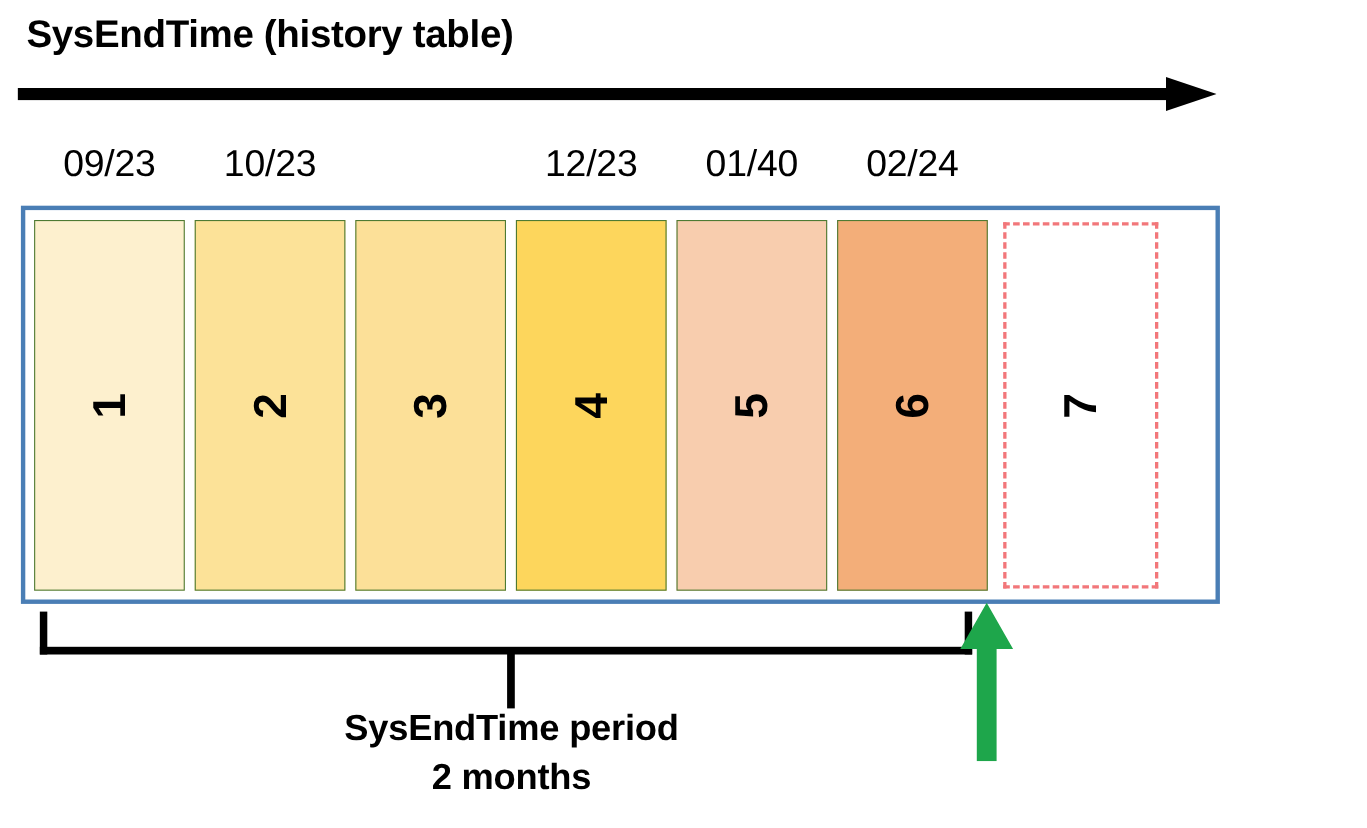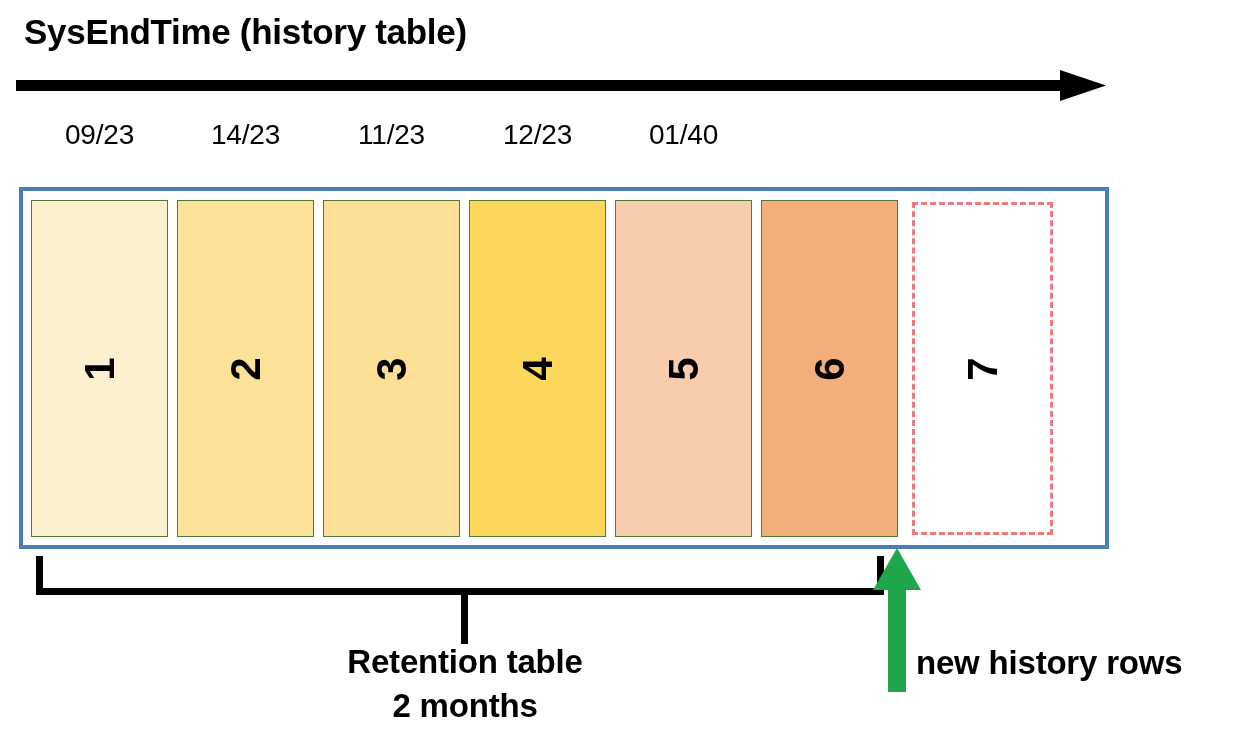--- a/index.html
+++ b/index.html
@@ -38,24 +38,24 @@
     position: absolute;
     left: 16px;
     top: 68px;
     width: 1090px;
     height: 36px;
   }
 
   
   .month-label {
     position: absolute;
-    top: 112px;
+    top: 126px;
     height: 46px;
     line-height: 46px;
-    font-size: 28px;
+    font-size: 34px;
     font-weight: normal;
     text-align: center;
     white-space: nowrap;
     letter-spacing: -0.2px;
   }
 
   
   .history-container {
     position: absolute;
     left: 19px;
@@ -143,24 +143,24 @@
   <div class="title">SysEndTime (history table)</div>
 
   <div class="timeline-arrow">
     <svg width="1090" height="36" viewBox="0 0 1090 36" xmlns="http://www.w3.org/2000/svg">
       <rect x="0" y="12" width="1052" height="11" fill="#000000"></rect>
       <polygon points="1044,2 1090,17.5 1044,33" fill="#000000"></polygon>
     </svg>
   </div>
 
   <div class="month-label" style="left:31px;  width:137px;">09/23</div>
-  <div class="month-label" style="left:177px; width:137px;">14/23</div>
-  <div class="month-label" style="left:323px; width:137px;">11/23</div>
+  <div class="month-label" style="left:177px; width:137px;">10/23</div>
   <div class="month-label" style="left:469px; width:137px;">12/23</div>
   <div class="month-label" style="left:615px; width:137px;">01/40</div>
+  <div class="month-label" style="left:761px; width:137px;">02/24</div>
 
   <div class="history-container"></div>
 
   <div class="partition" style="left:31px;  background:#FDF0CE;">
     <span class="partition-label">1</span>
   </div>
   <div class="partition" style="left:177px; background:#FCE298;">
     <span class="partition-label">2</span>
   </div>
   <div class="partition" style="left:323px; background:#FCE098;">
@@ -186,24 +186,23 @@
 
       <rect x="0" y="4" width="7" height="39" fill="#000000"></rect>
 
       <rect x="841" y="4" width="7" height="39" fill="#000000"></rect>
 
       <rect x="425" y="40" width="7" height="52" fill="#000000"></rect>
     </svg>
   </div>
 
   <div class="retention-caption">
-    <span>Retention table</span>
+    <span>SysEndTime period</span>
     <span class="line2">2 months</span>
   </div>
 
   <div class="new-rows-arrow">
     <svg width="60" height="144" viewBox="0 0 60 144" xmlns="http://www.w3.org/2000/svg">
       <polygon points="29,0 53,42 38,42 38,144 20,144 20,42 5,42" fill="#1EA64B"></polygon>
     </svg>
   </div>
-  <div class="new-rows-label">new history rows</div>
 
 </div>
 
 </body></html>

